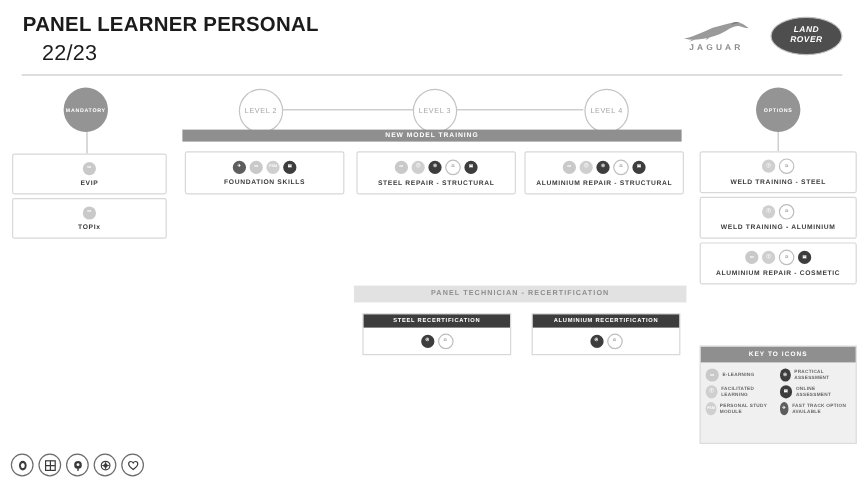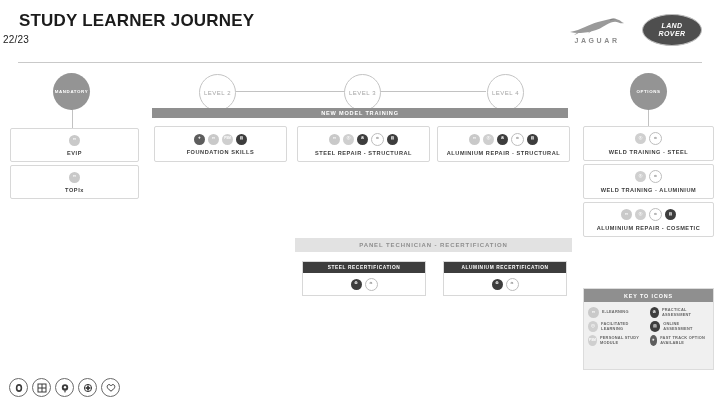--- a/index.html
+++ b/index.html
@@ -3,21 +3,21 @@
 <meta charset="utf-8">
 <style>
   html,body{margin:0;padding:0;background:#ffffff;}
   body{width:720px;height:405px;position:relative;overflow:hidden;
        font-family:"Liberation Sans", sans-serif;color:#3a3a3a;
        -webkit-font-smoothing:antialiased;}
 
   
   .hdr-title{position:absolute;left:19px;top:11px;font-size:17px;font-weight:bold;
              letter-spacing:.2px;color:#1b1b1b;white-space:nowrap;}
-  .hdr-sub{position:absolute;left:3px;top:34px;font-size:10px;font-weight:normal;
+  .hdr-sub{position:absolute;left:35px;top:34px;font-size:18px;font-weight:normal;
            color:#1b1b1b;letter-spacing:.2px;}
   .hdr-rule{position:absolute;left:18px;top:62px;width:684px;height:1px;background:#c9c9c9;}
 
   .logos{position:absolute;right:18px;top:8px;height:44px;display:flex;align-items:center;gap:14px;}
   .jag{display:flex;flex-direction:column;align-items:center;gap:1px;}
   .jag-word{font-size:7px;letter-spacing:2.6px;color:#8d8d8d;font-weight:bold;}
   .lr-oval{width:58px;height:30px;border-radius:50%;background:#4e4e4e;
            display:flex;align-items:center;justify-content:center;
            border:1.5px solid #bdbdbd;}
   .lr-txt{color:#fff;font-size:7px;font-weight:bold;line-height:8px;text-align:center;
@@ -68,21 +68,21 @@
   .key-tx{font-size:3.9px;font-weight:bold;color:#666;line-height:4.6px;letter-spacing:.25px;}
 
   
   .pillars{position:absolute;left:9px;top:378px;display:flex;gap:4px;}
   .pil{width:17px;height:17px;border-radius:50%;border:1px solid #6b6b6b;
        display:flex;align-items:center;justify-content:center;}
 </style>
 </head>
 <body>
 
-<div class="hdr-title">STUDY LEARNER JOURNEY</div>
+<div class="hdr-title">PANEL LEARNER PERSONAL</div>
 <div class="hdr-sub">22/23</div>
 <div class="hdr-rule"></div>
 
 <div class="logos">
   <div class="jag">
     <svg width="62" height="20" viewBox="0 0 62 20">
       <path d="M4 16 C10 15 14 13 19 11 C24 9 27 7 32 6 C36 5 40 4 44 3 C47 2.4 50 2.6 53 4
                C55 5 56 6.6 58 7 C56.5 7.6 54.5 7.2 52.5 6.4 C50 5.4 47.5 5.6 45 6.6
                C41 8.2 38 10.6 34 12.4 C29 14.6 23 16.2 17 16.8 C12 17.3 8 17 4 16 Z" fill="#9a9a9a"></path>
       <path d="M44 3.4 C46 2.2 49 2 51 3.2 C49 3.2 46.5 3.6 44 4.6 Z" fill="#808080"></path>

